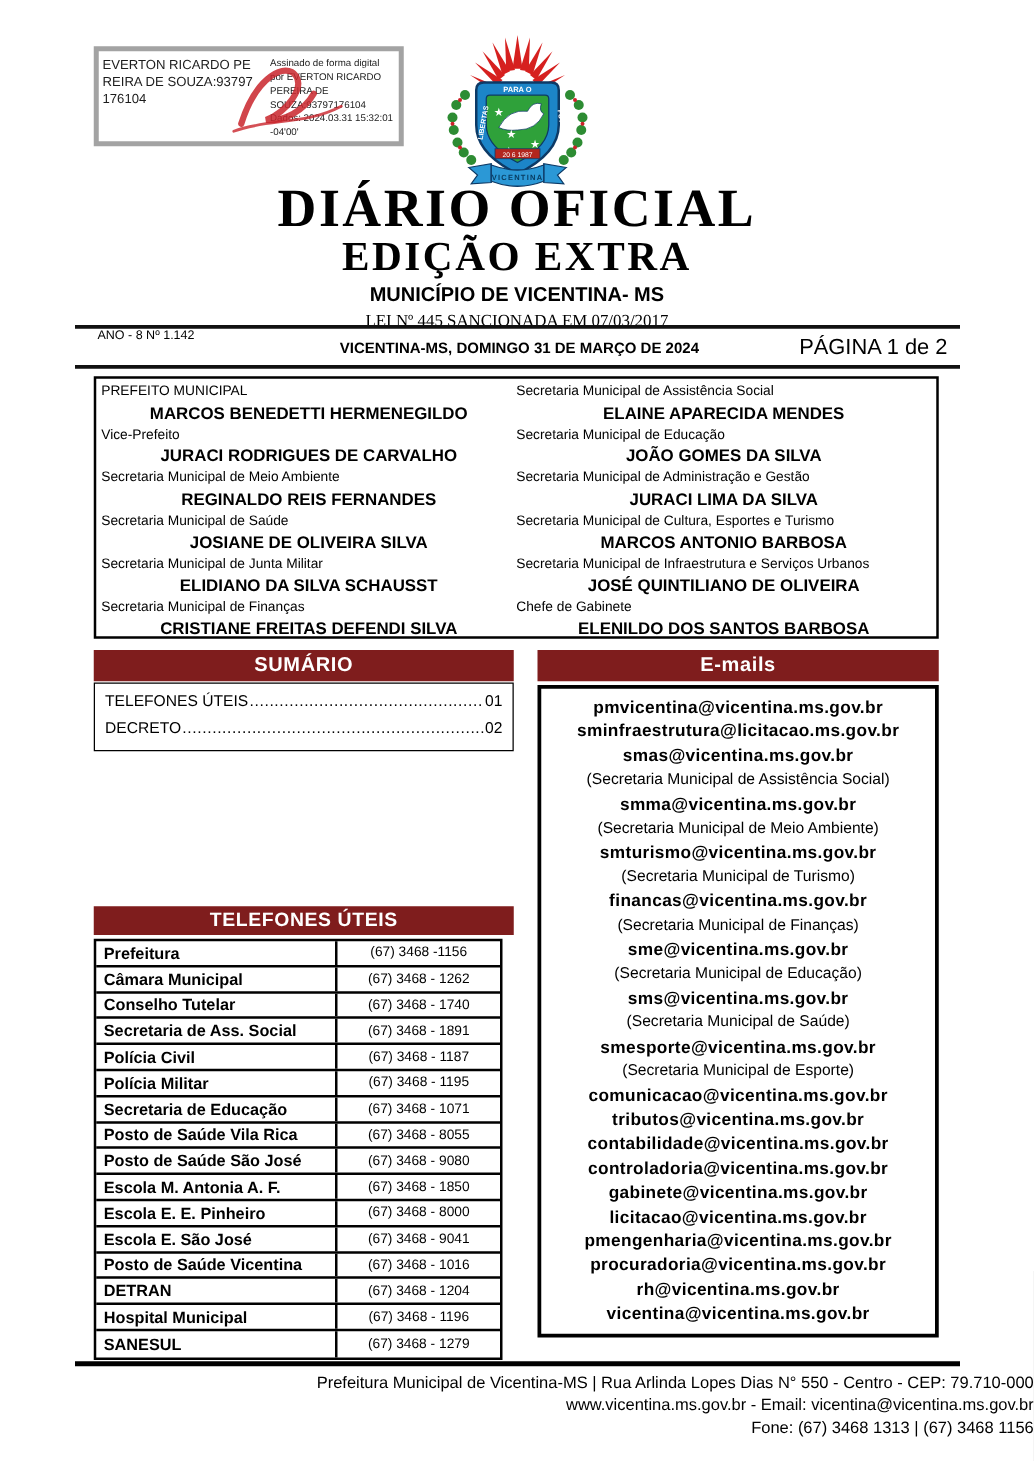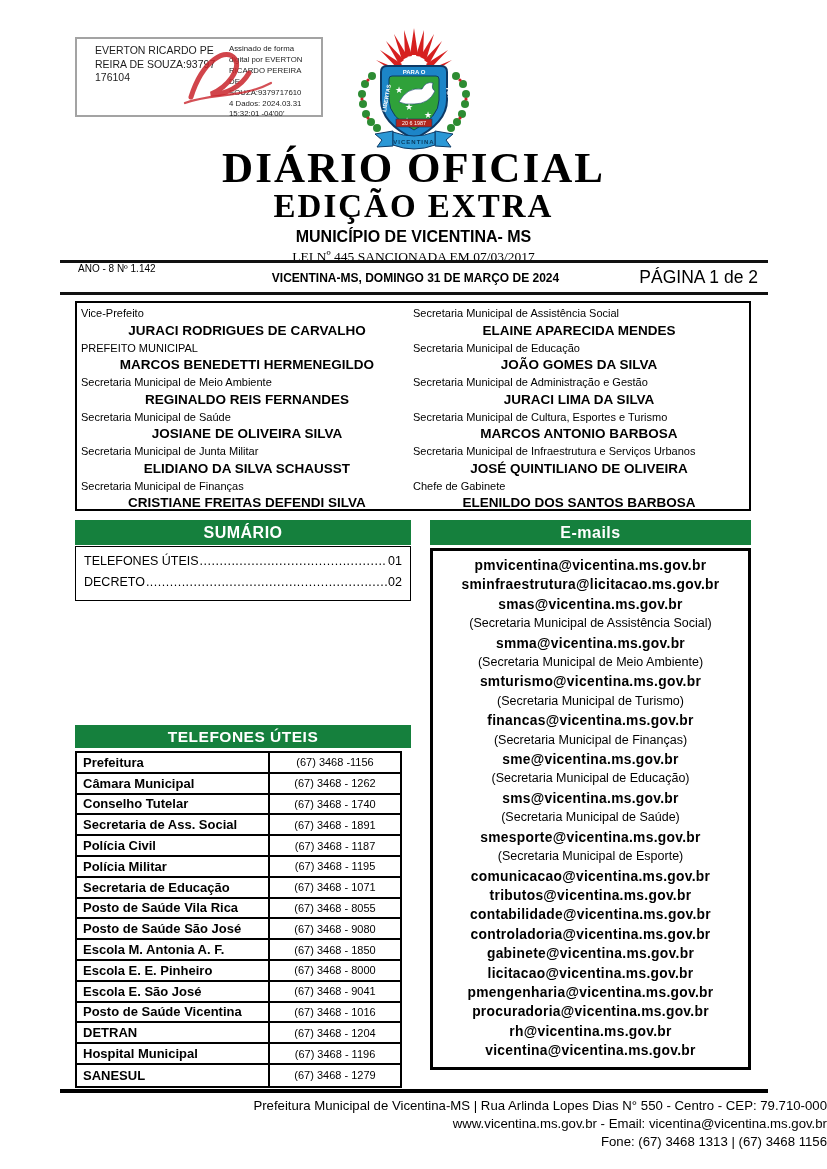--- a/index.html
+++ b/index.html
@@ -5,21 +5,21 @@
   * { margin:0; padding:0; box-sizing:border-box; }
   html,body { background:#e8e8e8; }
   .page {
     position:relative; width:827px; height:1169px; margin:0 auto;
     background:#ffffff; color:#000;
     font-family:"Liberation Sans", sans-serif; overflow:hidden;
   }
 
   
   .sig { position:absolute; left:75px; top:37px; width:248px; height:80px;
-         border:2px solid #a3a3a3; display:flex; gap:8px; padding:5px 18px; }
+         border:4px solid #a3a3a3; display:flex; gap:8px; padding:5px 3px; }
   .sig-left  { width:126px; font-size:10.5px; line-height:1.3; color:#1c1c1c; word-break:break-all; }
   .sig-right { flex:1; font-size:7.8px; line-height:1.4; color:#1c1c1c; word-break:break-word; }
   .sig-swoosh { position:absolute; left:104px; top:4px; width:96px; height:72px; pointer-events:none; }
 
   
   .crest { position:absolute; top:26px; left:50%; transform:translateX(-50%);
            width:158px; height:128px; }
 
   
   .masthead { position:absolute; top:146px; left:0; right:0; text-align:center; }
@@ -37,21 +37,21 @@
   .ipage { position:absolute; right:10px; top:4px; font-size:17.5px; }
 
   
   .officials { position:absolute; left:75px; top:301px; width:676px; height:210px;
                border:2px solid #000; display:flex; padding:2px 4px 0 4px; }
   .officials-col { width:50%; }
   .official .role { font-size:11px; line-height:16.5px; white-space:nowrap; }
   .official .name { font-size:13.5px; font-weight:bold; text-align:center; line-height:18px; white-space:nowrap; }
 
   
-  .bar { background:#15803d; color:#fff; font-weight:bold; text-align:center; letter-spacing:.5px; }
+  .bar { background:#7f1d1d; color:#fff; font-weight:bold; text-align:center; letter-spacing:.5px; }
 
   
   .summary { position:absolute; left:75px; top:520px; width:336px; }
   .summary .bar { height:25px; line-height:25px; font-size:16px; }
   .summary-box { border:1.5px solid #000; margin-top:1px; padding:4px 8px 7px 8px; }
   .summary-row { display:flex; align-items:baseline; font-size:12.5px; line-height:21px; }
   .s-leader { flex:1; overflow:hidden; white-space:nowrap; margin:0 1px; }
   .s-leader::after { content:"......................................................................................................."; letter-spacing:.5px; }
 
   
@@ -173,27 +173,27 @@
     <span class="issue">ANO - 8 Nº 1.142</span>
     <span class="idate">VICENTINA-MS, DOMINGO 31 DE MARÇO DE 2024</span>
     <span class="ipage">PÁGINA 1 de 2</span>
   </div>
   <div class="rule-b"></div>
 
   <div class="officials">
     <div class="officials-col">
 
         <div class="official">
+          <div class="role">PREFEITO MUNICIPAL</div>
+          <div class="name">MARCOS BENEDETTI HERMENEGILDO</div>
+        </div>
+
+        <div class="official">
           <div class="role">Vice-Prefeito</div>
           <div class="name">JURACI RODRIGUES DE CARVALHO</div>
-        </div>
-
-        <div class="official">
-          <div class="role">PREFEITO MUNICIPAL</div>
-          <div class="name">MARCOS BENEDETTI HERMENEGILDO</div>
         </div>
 
         <div class="official">
           <div class="role">Secretaria Municipal de Meio Ambiente</div>
           <div class="name">REGINALDO REIS FERNANDES</div>
         </div>
 
         <div class="official">
           <div class="role">Secretaria Municipal de Saúde</div>
           <div class="name">JOSIANE DE OLIVEIRA SILVA</div>

